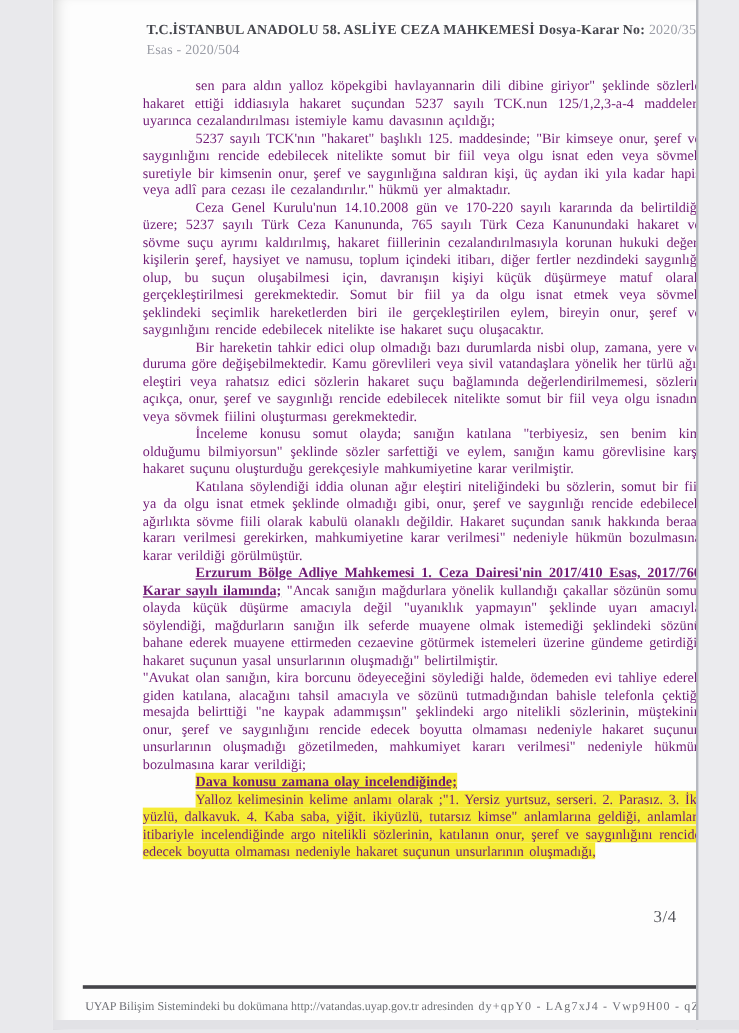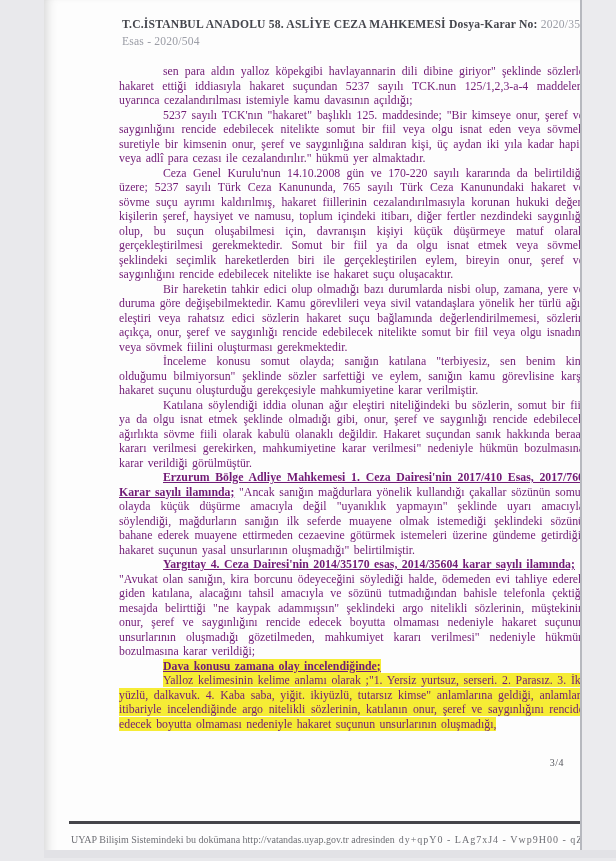--- a/index.html
+++ b/index.html
@@ -37,21 +37,21 @@
     margin:0;
     font-size:11.8px;line-height:14.5px;
     text-align:justify;text-indent:44px;
     word-spacing:1.5px;
   }
   .para.noindent{text-indent:0;}
   .heading{font-weight:bold;text-decoration:underline;}
   .hl{background:#f6ec35;}
   .page-number{
     position:absolute;right:52px;top:757px;
-    font-size:10px;color:#55565c;letter-spacing:.5px;
+    font-size:14px;color:#55565c;letter-spacing:.5px;
   }
   .footer-rule{
     position:absolute;left:25px;top:821px;width:530px;height:3px;
     background:#45454a;
   }
   .doc-footer{
     position:absolute;left:27px;top:829px;width:560px;
     color:#6f7076;white-space:nowrap;
   }
   .doc-footer .small{font-size:10px;font-family:Liberation Serif, serif;}
@@ -71,21 +71,20 @@
   </div>
 
   <div class="doc-body">
     <p class="para"><span>sen para aldın yalloz köpekgibi havlayannarin dili dibine giriyor" şeklinde sözlerle hakaret ettiği iddiasıyla hakaret suçundan 5237 sayılı TCK.nun 125/1,2,3-a-4 maddeleri uyarınca cezalandırılması istemiyle kamu davasının açıldığı;</span></p>
     <p class="para"><span>5237 sayılı TCK'nın "hakaret" başlıklı 125. maddesinde; "Bir kimseye onur, şeref ve saygınlığını rencide edebilecek nitelikte somut bir fiil veya olgu isnat eden veya sövmek suretiyle bir kimsenin onur, şeref ve saygınlığına saldıran kişi, üç aydan iki yıla kadar hapis veya adlî para cezası ile cezalandırılır." hükmü yer almaktadır.</span></p>
     <p class="para"><span>Ceza Genel Kurulu'nun 14.10.2008 gün ve 170-220 sayılı kararında da belirtildiği üzere; 5237 sayılı Türk Ceza Kanununda, 765 sayılı Türk Ceza Kanunundaki  hakaret  ve sövme suçu ayrımı kaldırılmış, hakaret fiillerinin cezalandırılmasıyla korunan hukuki değer, kişilerin şeref, haysiyet ve namusu, toplum içindeki itibarı, diğer fertler nezdindeki saygınlığı olup,  bu  suçun  oluşabilmesi  için,  davranışın  kişiyi  küçük  düşürmeye  matuf  olarak gerçekleştirilmesi gerekmektedir. Somut bir fiil ya da olgu isnat etmek veya  sövmek şeklindeki seçimlik hareketlerden biri ile gerçekleştirilen eylem, bireyin onur, şeref ve saygınlığını rencide edebilecek nitelikte ise hakaret suçu oluşacaktır.</span></p>
     <p class="para"><span>Bir hareketin tahkir edici olup olmadığı bazı durumlarda nisbi olup, zamana, yere ve duruma göre değişebilmektedir. Kamu görevlileri veya sivil vatandaşlara  yönelik  her türlü ağır eleştiri veya rahatsız edici sözlerin hakaret suçu  bağlamında  değerlendirilmemesi, sözlerin açıkça, onur, şeref ve saygınlığı rencide edebilecek nitelikte somut bir fiil veya olgu isnadını veya sövmek fiilini oluşturması gerekmektedir.</span></p>
     <p class="para"><span>İnceleme konusu somut olayda; sanığın katılana "terbiyesiz, sen benim kim olduğumu bilmiyorsun" şeklinde sözler sarfettiği ve eylem, sanığın kamu görevlisine karşı hakaret suçunu oluşturduğu gerekçesiyle mahkumiyetine karar verilmiştir.</span></p>
     <p class="para"><span>Katılana söylendiği iddia olunan ağır  eleştiri  niteliğindeki  bu sözlerin,  somut  bir fiil ya da olgu isnat etmek şeklinde olmadığı gibi, onur, şeref ve saygınlığı rencide edebilecek ağırlıkta sövme fiili olarak kabulü olanaklı değildir. Hakaret suçundan sanık hakkında beraat kararı verilmesi gerekirken, mahkumiyetine karar verilmesi" nedeniyle hükmün bozulmasına karar verildiği görülmüştür.</span></p>
     <p class="para"><span class="heading">Erzurum Bölge Adliye Mahkemesi 1. Ceza Dairesi'nin 2017/410 Esas, 2017/760 Karar sayılı ilamında;</span><span> "Ancak sanığın mağdurlara yönelik kullandığı çakallar  sözünün somut olayda küçük düşürme amacıyla değil "uyanıklık yapmayın" şeklinde uyarı amacıyla söylendiği, mağdurların sanığın ilk seferde muayene olmak istemediği şeklindeki sözünü bahane ederek muayene ettirmeden cezaevine  götürmek  istemeleri  üzerine  gündeme getirdiği, hakaret suçunun yasal unsurlarının oluşmadığı" belirtilmiştir.</span></p>
-    <p class="para"><span class="heading">Yargıtay 4. Ceza Dairesi'nin 2014/35170 esas, 2014/35604 karar sayılı ilamında;</span></p>
     <p class="para noindent"><span>"Avukat olan sanığın, kira borcunu ödeyeceğini söylediği halde, ödemeden evi tahliye ederek giden katılana, alacağını tahsil amacıyla ve sözünü tutmadığından bahisle telefonla çektiği mesajda belirttiği "ne kaypak adammışsın" şeklindeki argo nitelikli sözlerinin, müştekinin onur, şeref ve saygınlığını rencide edecek boyutta olmaması nedeniyle hakaret suçunun unsurlarının oluşmadığı gözetilmeden, mahkumiyet kararı verilmesi" nedeniyle hükmün bozulmasına karar verildiği;</span></p>
     <p class="para"><span class="heading hl">Dava konusu zamana olay incelendiğinde;</span></p>
     <p class="para"><span class="hl">Yalloz kelimesinin kelime anlamı olarak ;"1. Yersiz yurtsuz, serseri. 2. Parasız. 3. İki yüzlü, dalkavuk. 4. Kaba saba, yiğit. ikiyüzlü, tutarsız kimse" anlamlarına geldiği, anlamları itibariyle incelendiğinde argo nitelikli sözlerinin, katılanın onur, şeref ve saygınlığını rencide edecek boyutta olmaması nedeniyle hakaret suçunun unsurlarının oluşmadığı,</span></p>
   </div>
 
   <div class="page-number">3/4</div>
 
   <div class="footer-rule"></div>
   <div class="doc-footer">
     <span class="small">UYAP Bilişim Sistemindeki bu dokümana http://vatandas.uyap.gov.tr adresinden</span>

